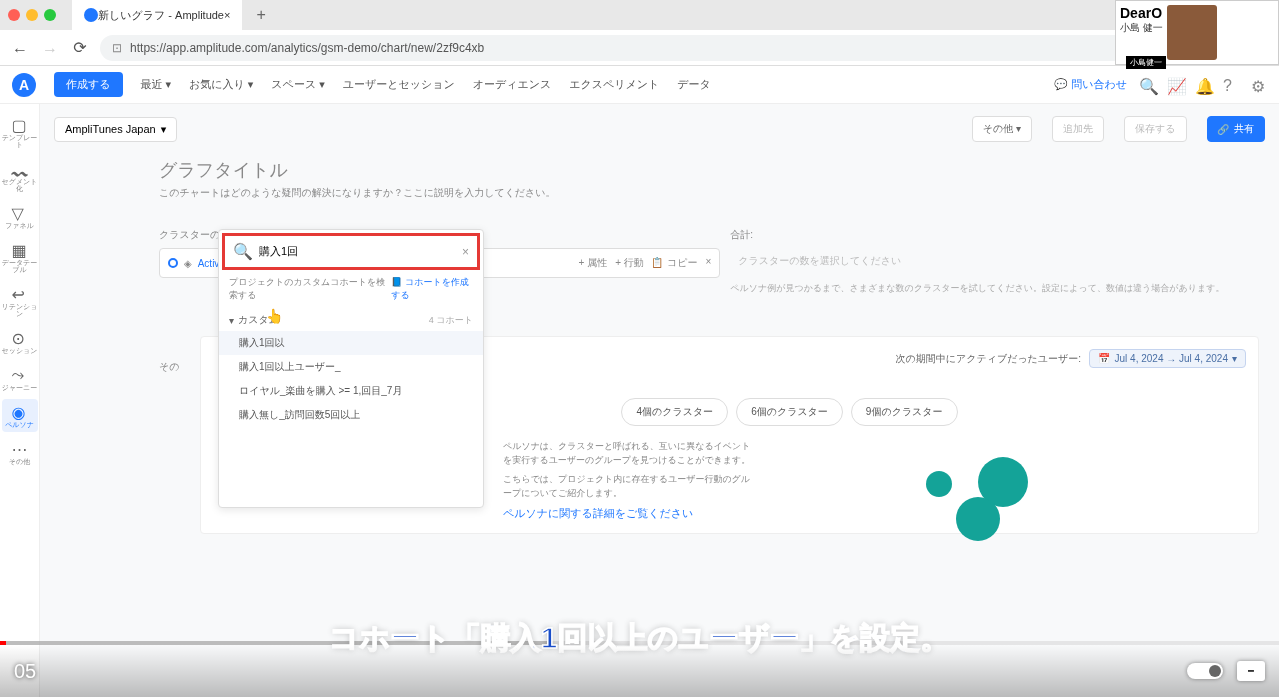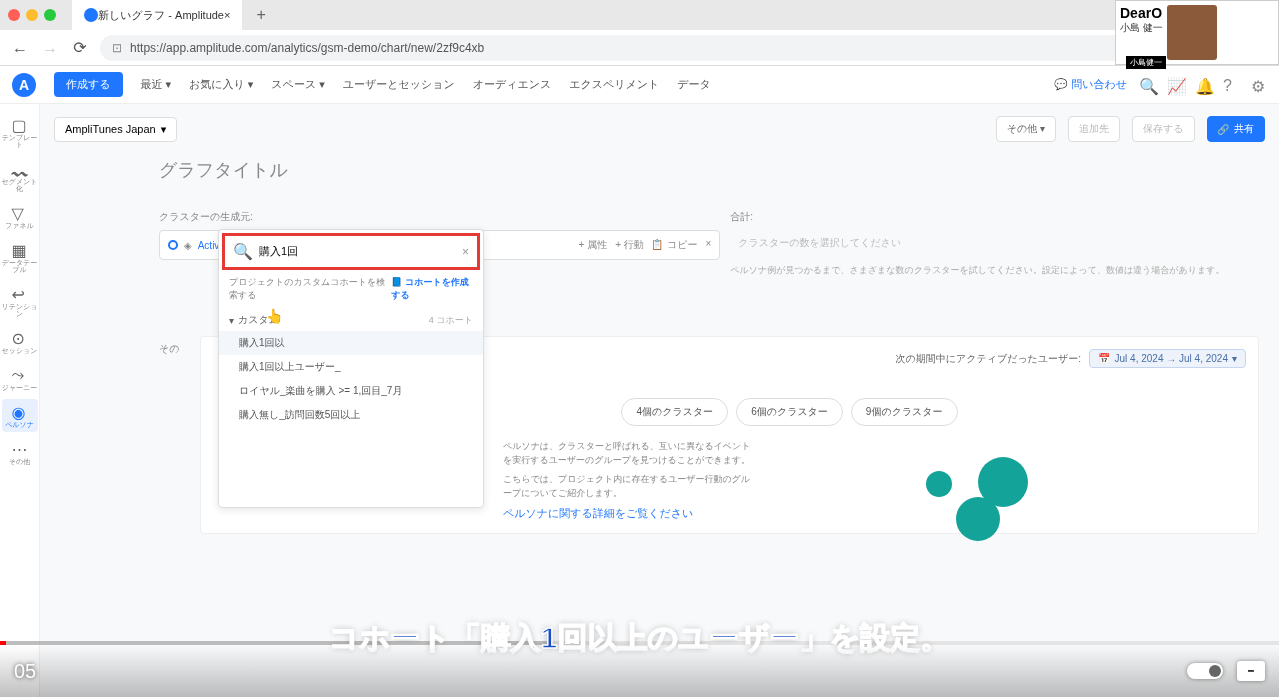--- a/index.html
+++ b/index.html
@@ -44,21 +44,21 @@
     .sb-item { width: 36px; display: flex; flex-direction: column; align-items: center; gap: 2px; padding: 4px 0; cursor: pointer; border-radius: 4px; }
     .sb-item.active { background: #e8f0fe; }
     .sb-icon { width: 16px; height: 16px; color: #666; }
     .sb-item.active .sb-icon { color: #1f77ff; }
     .sb-label { font-size: 7px; color: #888; text-align: center; line-height: 1; }
     .sb-item.active .sb-label { color: #1f77ff; }
     
     .content { flex: 1; background: #f8f9fa; padding: 12px 14px; }
     .toolbar-row { display: flex; align-items: center; gap: 10px; margin-bottom: 16px; }
     .project-select { background: #fff; border: 1px solid #ddd; padding: 5px 10px; border-radius: 4px; font-size: 11px; display: flex; align-items: center; gap: 5px; }
-    .toolbar-right { margin-left: auto; display: flex; gap: 12px; }
+    .toolbar-right { margin-left: auto; display: flex; gap: 20px; }
     .tb-btn { border: 1px solid #ddd; background: #fff; padding: 5px 10px; border-radius: 4px; font-size: 10px; color: #666; cursor: pointer; }
     .tb-btn.disabled { color: #bbb; cursor: not-allowed; }
     .tb-btn.primary { background: #1f77ff; color: #fff; border-color: #1f77ff; display: flex; align-items: center; gap: 4px; }
     
     .page-title-area { margin-left: 105px; margin-bottom: 28px; }
     .page-title { font-size: 18px; color: #888; margin-bottom: 4px; }
     .page-sub { font-size: 10px; color: #888; }
     
     .panels { display: flex; gap: 10px; margin-left: 105px; }
     .panel { flex: 1; }
@@ -69,21 +69,21 @@
     .seg-act { cursor: pointer; }
     .placeholder-text { font-size: 10px; color: #bbb; padding: 6px 8px; }
     .help-text { font-size: 9px; color: #aaa; margin-top: 8px; line-height: 1.5; }
     
     
     .dropdown { position: absolute; left: 218px; top: 229px; width: 266px; background: #fff; border: 1px solid #ddd; border-radius: 4px; box-shadow: 0 2px 8px rgba(0,0,0,0.1); z-index: 50; }
     .dropdown-search { border: 3px solid #e53935; margin: 3px; padding: 6px 8px; display: flex; align-items: center; gap: 6px; }
     .dropdown-search input { border: none; outline: none; flex: 1; font-size: 11px; }
     .dropdown-search .clear { color: #999; cursor: pointer; font-size: 12px; }
     .dd-hint { font-size: 9px; color: #888; padding: 3px 10px; display: flex; gap: 6px; align-items: center; }
-    .dd-link { color: #1f77ff; font-weight: bold; }
+    .dd-link { color: #1f77ff; }
     .dd-section { padding: 8px 10px 4px; }
     .dd-section-head { font-size: 10px; color: #666; display: flex; align-items: center; gap: 4px; }
     .dd-count { margin-left: auto; font-size: 9px; color: #aaa; }
     .dd-item { padding: 5px 10px 5px 20px; font-size: 10px; color: #555; cursor: pointer; }
     .dd-item.hover { background: #f3f6fb; }
     .dd-spacer { height: 80px; }
     
     
     .chart-area { position: absolute; left: 200px; top: 336px; right: 20px; background: #fff; border: 1px solid #eee; border-radius: 4px; padding: 12px; }
     .date-row { display: flex; justify-content: flex-end; align-items: center; gap: 8px; font-size: 10px; color: #666; margin-bottom: 30px; }
@@ -232,20 +232,21 @@
       <div class="toolbar-right">
         <button class="tb-btn"><span>その他</span> ▾</button>
         <button class="tb-btn disabled">追加先</button>
         <button class="tb-btn disabled">保存する</button>
         <button class="tb-btn primary">🔗 <span>共有</span></button>
       </div>
     </div>
 
     <div class="page-title-area">
       <div class="page-title">グラフタイトル</div>
+      <div class="page-sub">このチャートはどのような疑問の解決になりますか？ここに説明を入力してください。</div>
     </div>
 
     <div class="panels">
       <div class="panel" style="flex:1.05;">
         <div class="panel-label">クラスターの生成元:</div>
         <div class="segment-row">
           <div class="seg-bullet"></div>
           <span style="color:#888;">◈</span>
           <span>Active Users</span>
           <div class="seg-actions">

